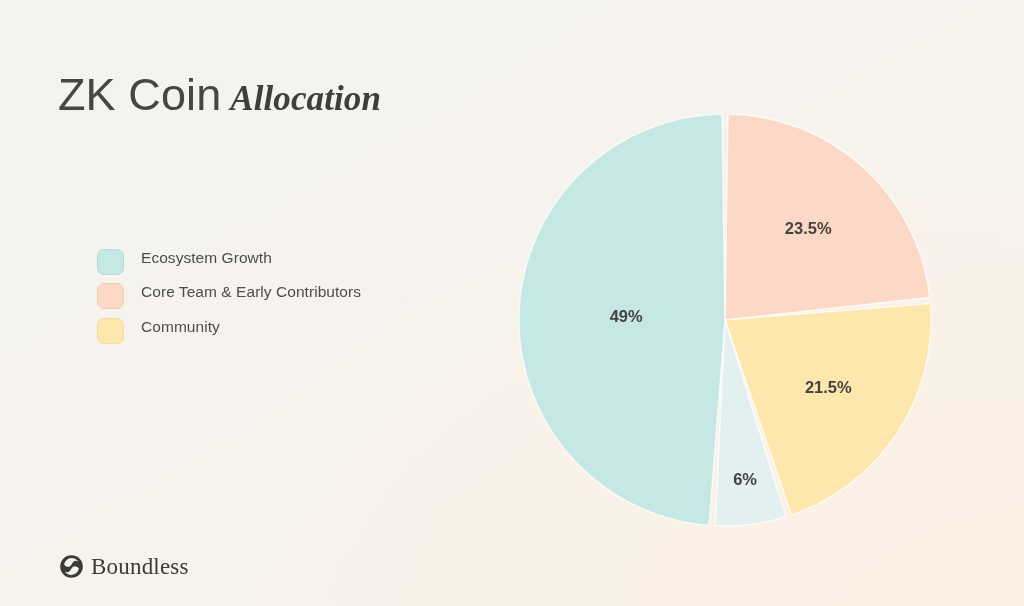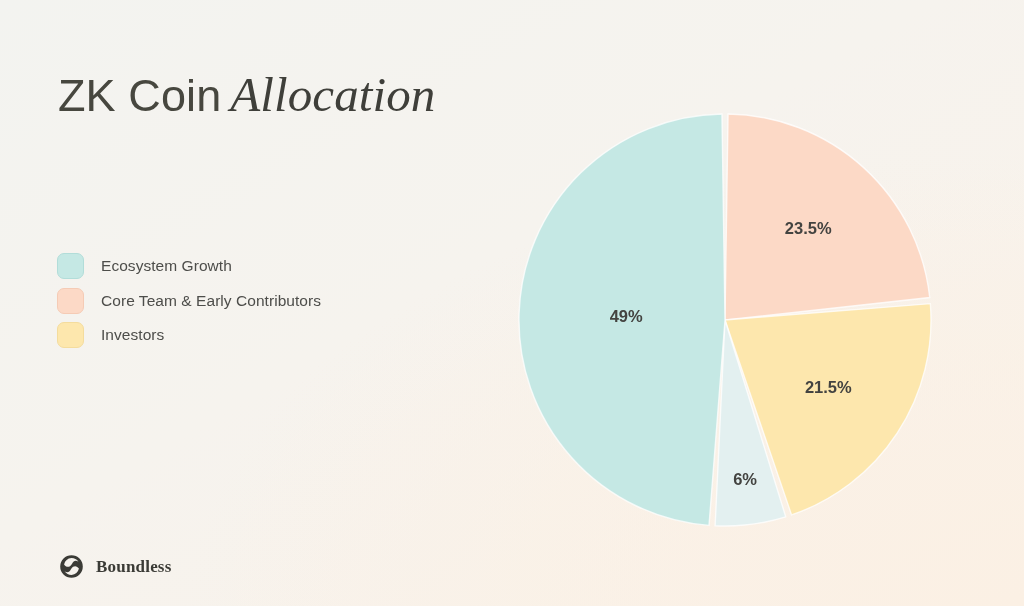--- a/index.html
+++ b/index.html
@@ -35,36 +35,36 @@
   }
   #title .t-main {
     font-family: "Liberation Sans", sans-serif;
     font-weight: 400;
     color: #47473f;
     text-align: center;
   }
   #title .t-italic {
     font-family: "Liberation Serif", serif;
     font-style: italic;
-    font-weight: 400;
+    font-weight: 700;
     color: #3f3f3a;
-    font-size: 49px;
+    font-size: 35px;
     margin-left: 9px;
   }
 
   
   #legend {
     position: absolute;
     left: 57px;
     top: 249px;
   }
   .legend-row {
     display: flex;
-    align-items: center;
     height: 34.4px;
+    margin-left: 40px;
   }
   .legend-swatch {
     width: 27px;
     height: 26px;
     border-radius: 7px;
     flex: 0 0 auto;
     box-sizing: border-box;
   }
   .legend-label {
     margin-left: 17px;
@@ -102,24 +102,24 @@
     top: 553px;
     display: flex;
     align-items: center;
   }
   #logo-mark {
     width: 27px;
     height: 27px;
     flex: 0 0 auto;
   }
   #logo-text {
-    margin-left: 11px;
+    margin-left: 6px;
     font-family: "Liberation Serif", serif;
-    font-weight: bold;
-    font-size: 17px;
+    font-weight: normal;
+    font-size: 23px;
     line-height: 27px;
     color: #3b3b36;
     letter-spacing: 0.2px;
   }
 </style>
 </head>
 <body>
 
 <div id="slide">
 
@@ -131,21 +131,21 @@
     <div class="legend-row">
       <span class="legend-swatch" style="background: rgb(197, 232, 228); border: 1px solid rgb(178, 221, 217);"></span>
       <span class="legend-label">Ecosystem Growth</span>
     </div>
     <div class="legend-row">
       <span class="legend-swatch" style="background: rgb(252, 217, 198); border: 1px solid rgb(245, 203, 181);"></span>
       <span class="legend-label">Core Team &amp; Early Contributors</span>
     </div>
     <div class="legend-row">
       <span class="legend-swatch" style="background: rgb(253, 231, 173); border: 1px solid rgb(244, 220, 157);"></span>
-      <span class="legend-label">Investors</span>
+      <span class="legend-label">Community</span>
     </div>
   </div>
 
   <div id="pie-wrap">
     <svg id="pie-svg" viewBox="0 0 440 440">
       <g id="pie-slices">
           <path d="M 220 220 L 223.06 14.02 A 206 206 0 0 1 424.78 197.57 Z" fill="#fcd9c6" stroke="rgba(255,255,255,0.75)" stroke-width="1.4"></path>
           <path d="M 220 220 L 425.35 203.66 A 206 206 0 0 1 286.56 414.95 Z" fill="#fde7ad" stroke="rgba(255,255,255,0.75)" stroke-width="1.4"></path>
           <path d="M 220 220 L 280.74 416.84 A 206 206 0 0 1 210.12 425.76 Z" fill="#e3f0f0" stroke="rgba(255,255,255,0.75)" stroke-width="1.4"></path>
           <path d="M 220 220 L 204.02 425.38 A 206 206 0 0 1 216.94 14.02 Z" fill="#c5e8e4" stroke="rgba(255,255,255,0.75)" stroke-width="1.4"></path>

